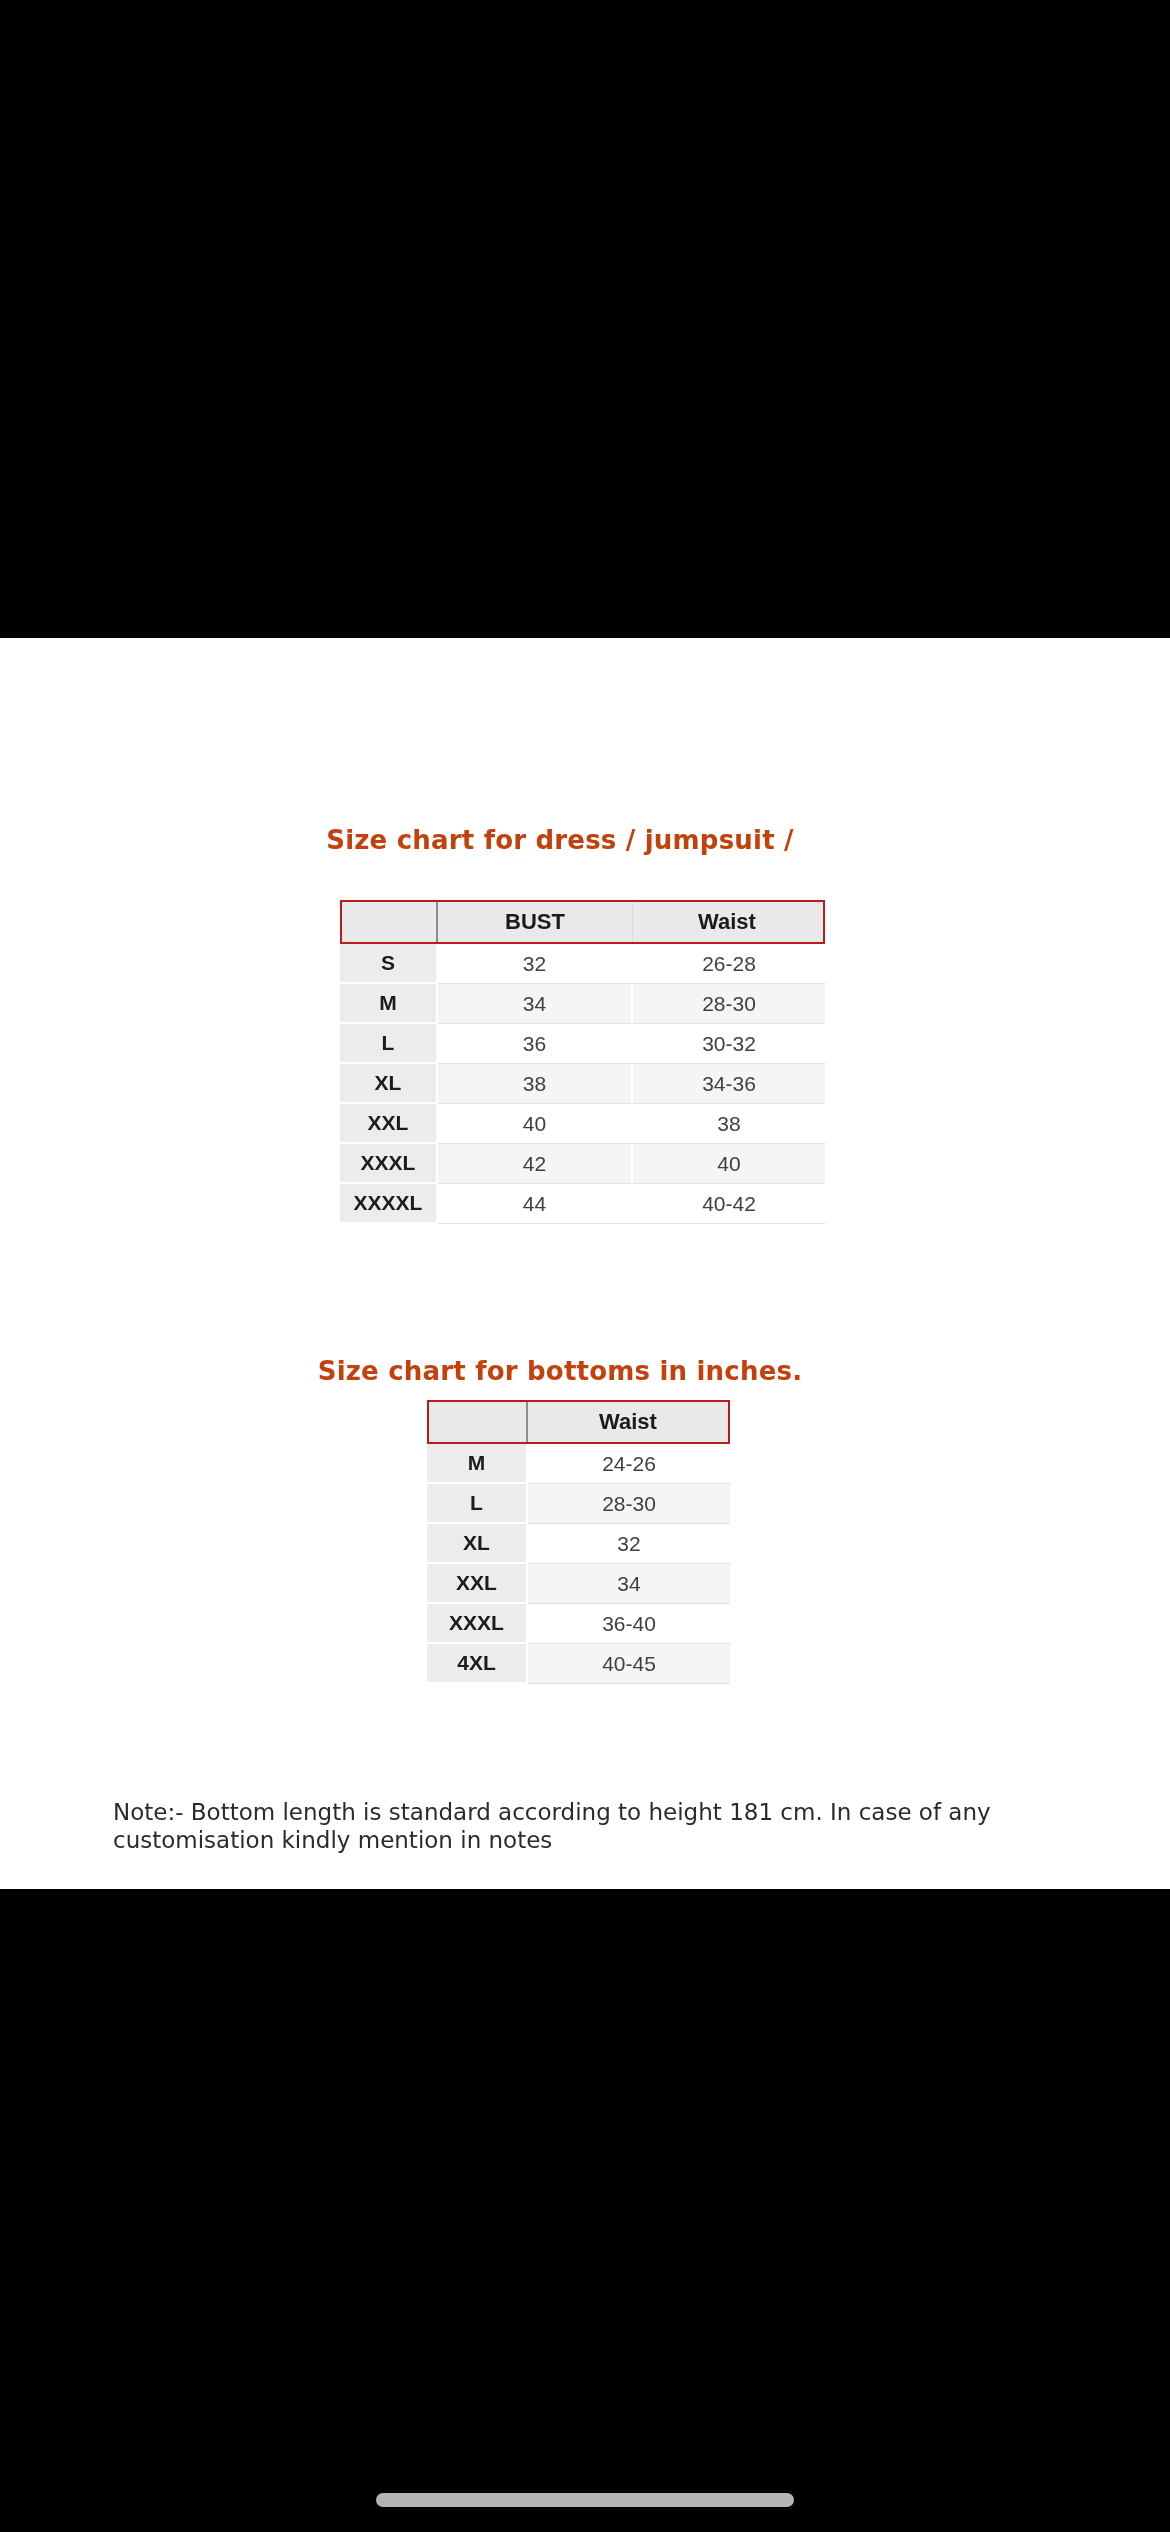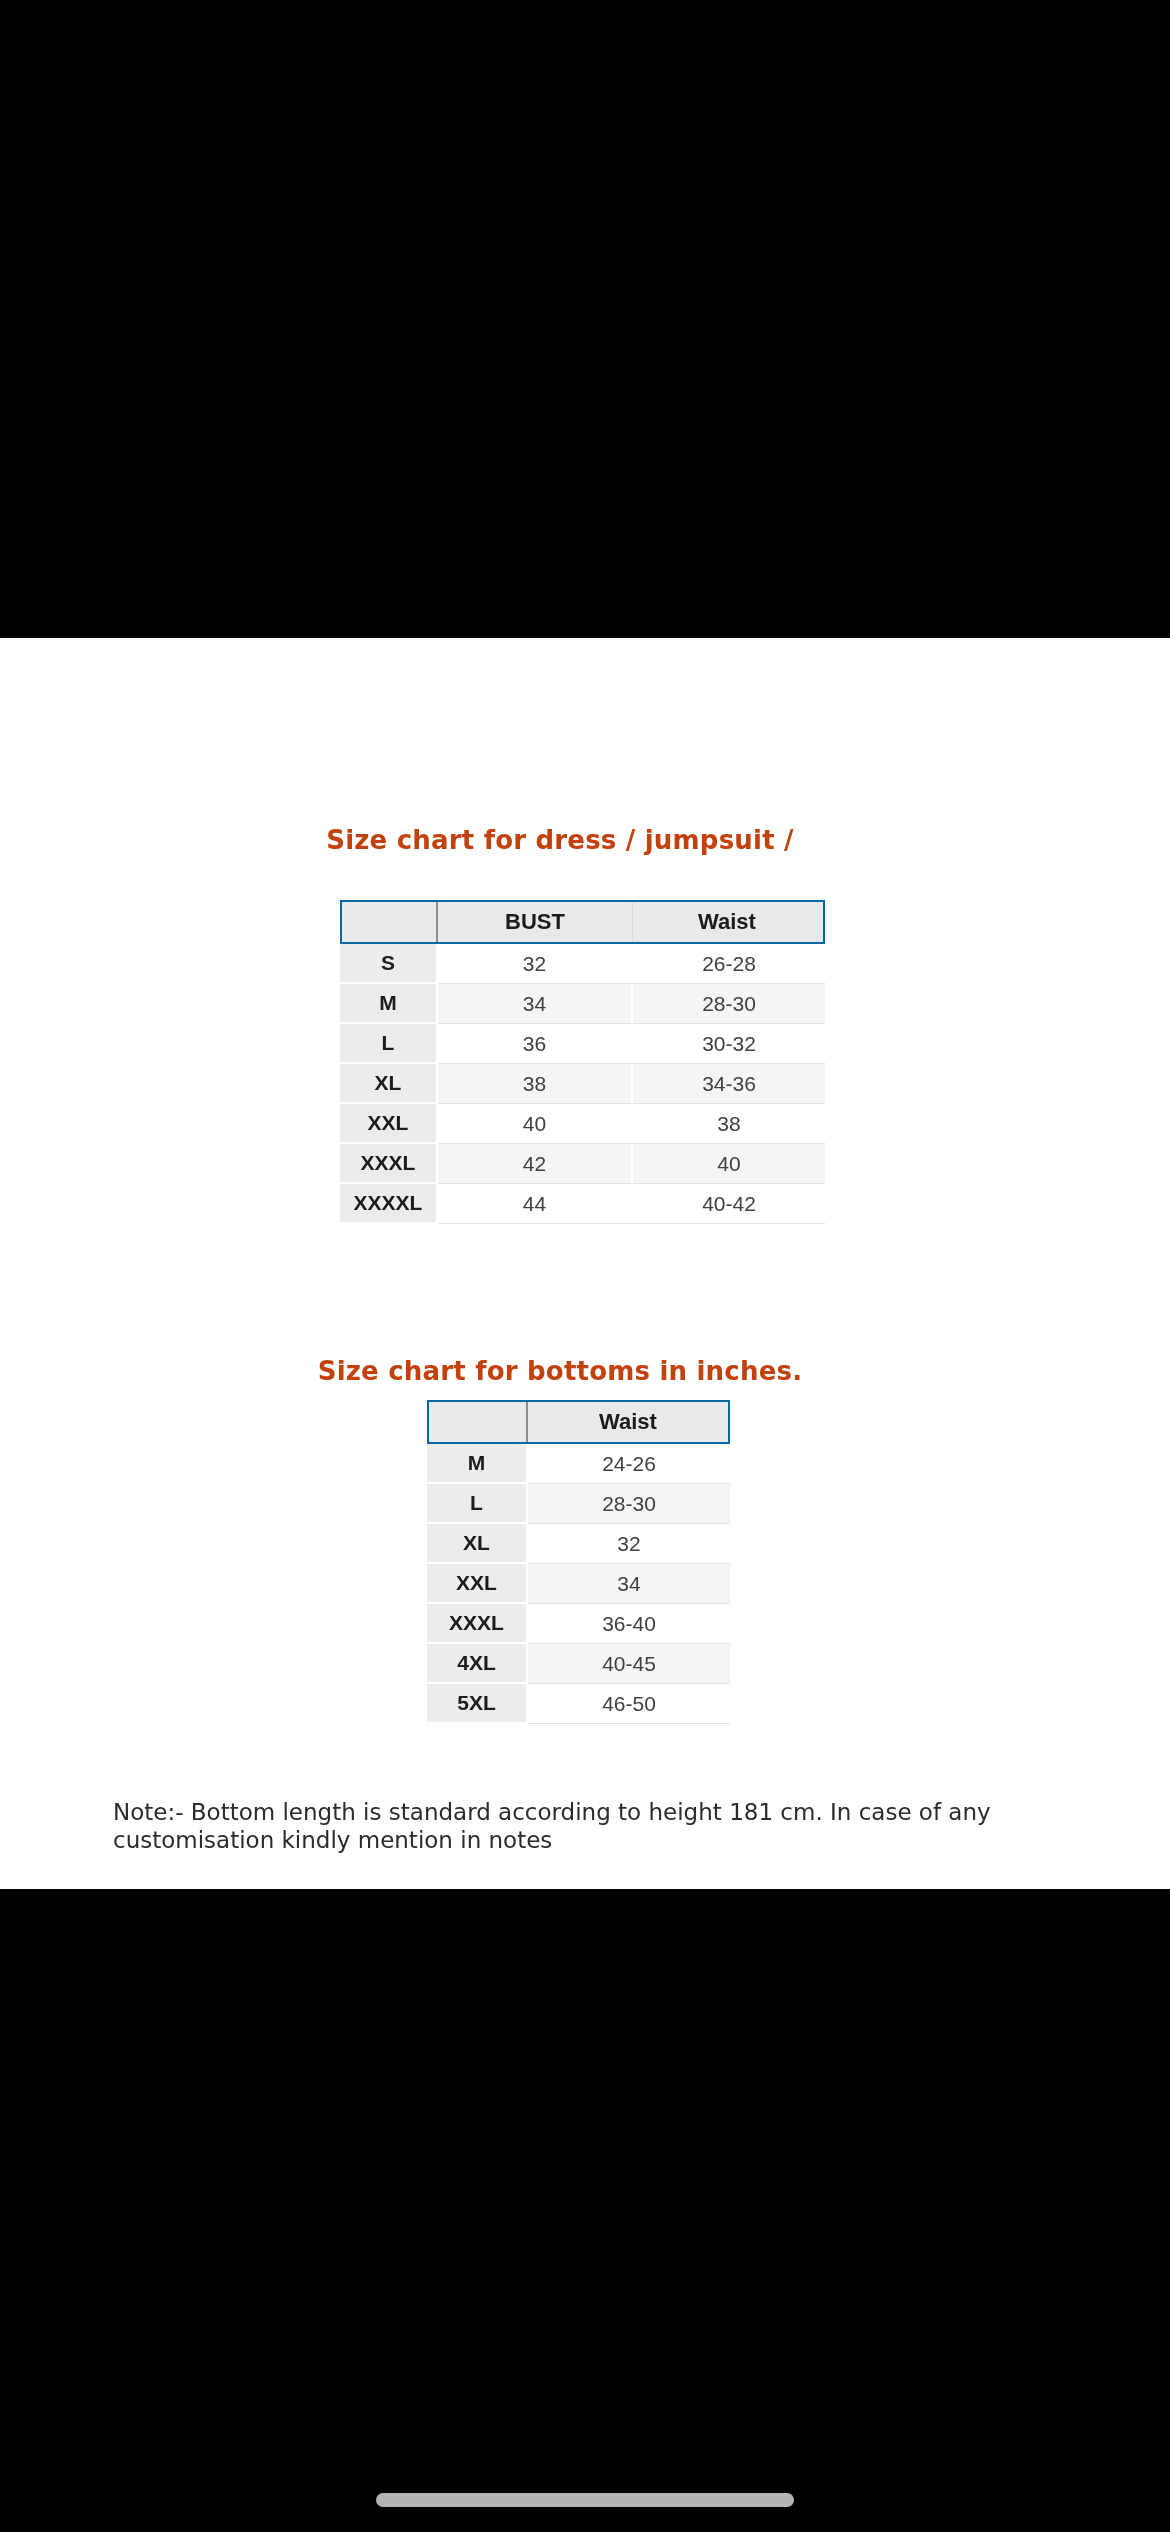--- a/index.html
+++ b/index.html
@@ -49,21 +49,21 @@
   .note2 { top: 1160px; white-space: normal; width: 1000px; }
 
   .sizetable { position: absolute; }
   .table1 { left: 340px; top: 262px; width: 485px; }
   .table2 { left: 427px; top: 762px; width: 303px; }
 
   .thead {
     display: grid;
     height: 44px;
     background: #e9e9e9;
-    border: 2px solid #0369a1;
+    border: 2px solid #b91c1c;
     box-sizing: border-box;
   }
   .table1 .thead { grid-template-columns: 96px 195px 188px; }
   .table2 .thead { grid-template-columns: 99px 200px; }
   .corner {
     border-right: 2px solid #8d8d8d;
   }
   .th {
     display: flex;
     align-items: center;
@@ -198,24 +198,20 @@
           <div class="td">34</div>
         </div>
         <div class="tr odd">
           <div class="ts">XXXL</div>
           <div class="td">36-40</div>
         </div>
         <div class="tr even">
           <div class="ts">4XL</div>
           <div class="td">40-45</div>
         </div>
-        <div class="tr odd">
-          <div class="ts">5XL</div>
-          <div class="td">46-50</div>
-        </div>
       </div>
     </div>
 
     <p class="note note2"><span>Note:- Bottom length is standard according to height 181 cm. In case of any</span><br><span>customisation kindly mention in notes</span></p>
 
   </div>
 
   <div class="home-indicator"></div>
 
 </div>

